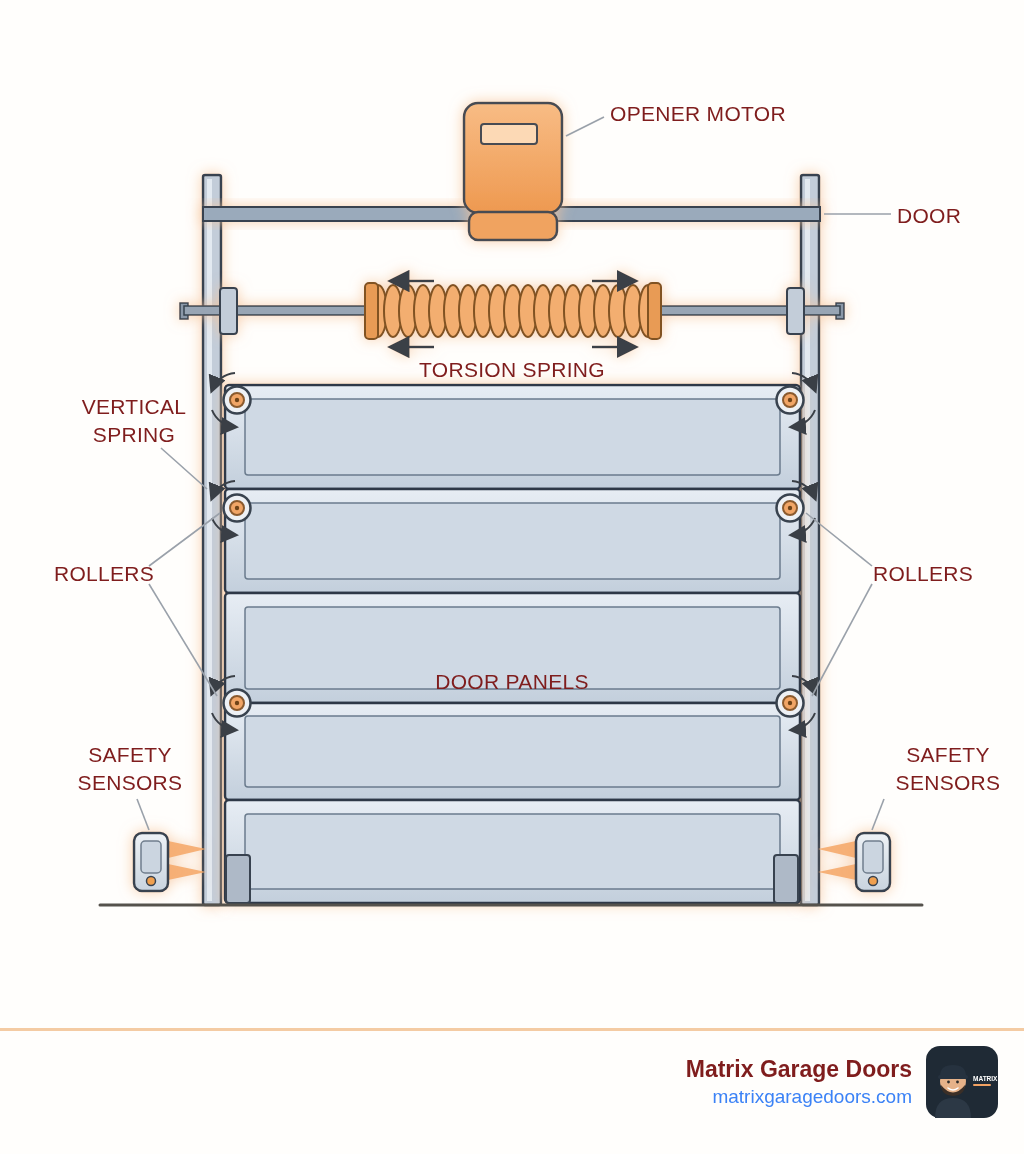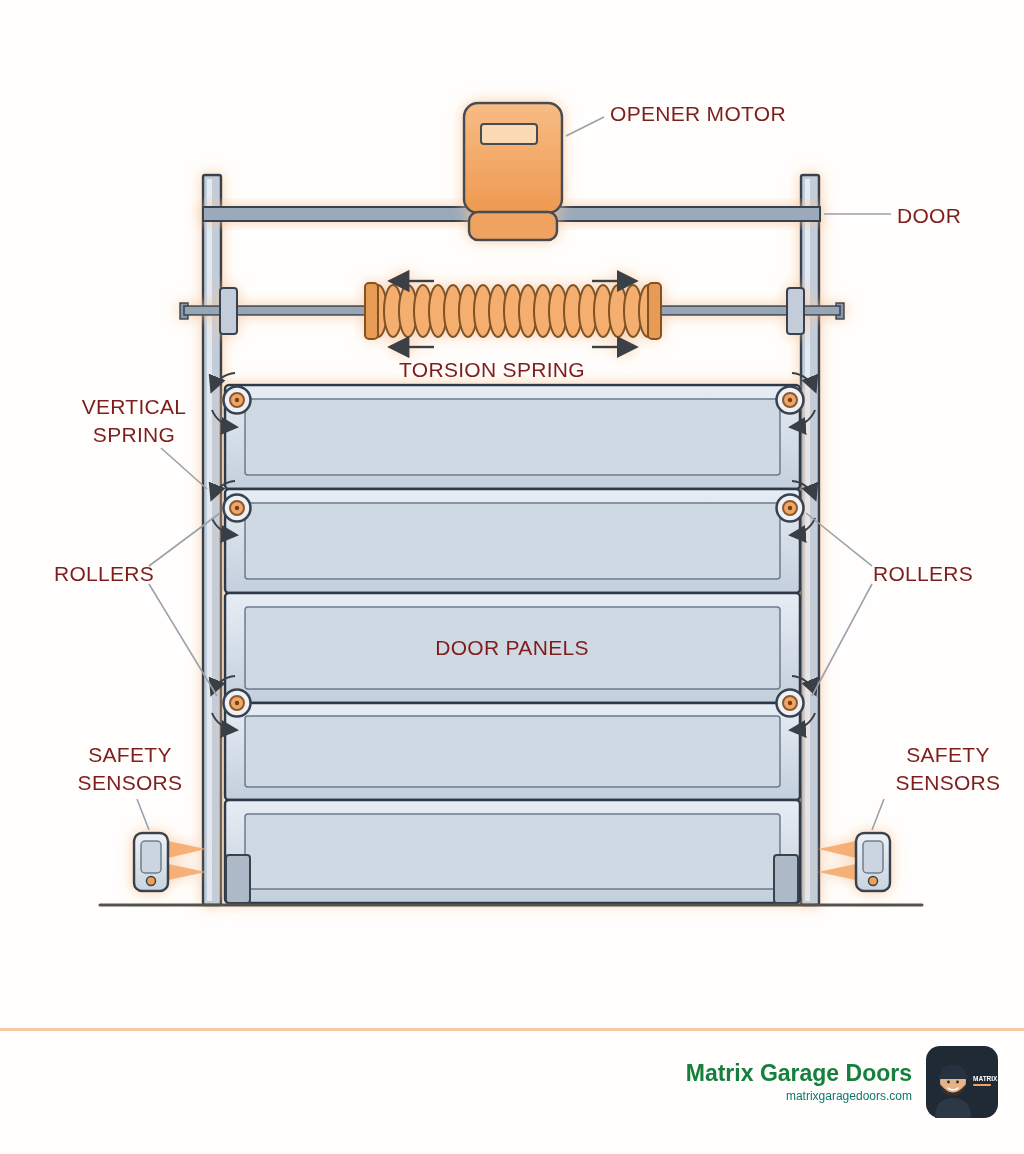--- a/index.html
+++ b/index.html
@@ -16,22 +16,22 @@
   .lbl.cx{transform:translateX(-50%);}
   .diagram-svg{position:absolute;left:0;top:0;}
   .footer-divider{
     position:absolute;left:0;top:1028px;width:1024px;height:3px;
     background:#f4cba3;
   }
   .footer{
     position:absolute;top:1046px;right:26px;display:flex;align-items:center;gap:14px;
   }
   .footer-text{text-align:right;}
-  .brand{font-size:23px;font-weight:700;color:#15803d;line-height:1.3;}
-  .website{font-size:12px;color:#0f766e;line-height:1.3;}
+  .brand{font-size:23px;font-weight:700;color:#7f1d1d;line-height:1.3;}
+  .website{font-size:19px;color:#3b82f6;line-height:1.3;}
   .logo{width:72px;height:72px;flex:0 0 auto;}
 </style>
 </head>
 <body>
 
 <div class="stage">
 
   <svg class="diagram-svg" width="1024" height="1030" viewBox="0 0 1024 1030">
     <defs>
       <filter id="softGlow" x="-60%" y="-60%" width="220%" height="220%">
@@ -170,32 +170,32 @@
       <line x1="872" y1="584" x2="812" y2="696"></line>
       <line x1="137" y1="799" x2="149" y2="830"></line>
       <line x1="884" y1="799" x2="872" y2="830"></line>
     </g>
   </svg>
 
   <div class="lbl" style="left:610px;top:100px;">OPENER MOTOR</div>
 
   <div class="lbl" style="left:897px;top:202px;">DOOR</div>
 
-  <div class="lbl cx" style="left:492px;top:356px;">TORSION SPRING</div>
+  <div class="lbl cx" style="left:512px;top:356px;">TORSION SPRING</div>
 
   <div class="lbl center" style="left:48px;top:393px;width:118px;">
     <span style="display:block">VERTICAL</span>
     <span style="display:block">SPRING</span>
   </div>
 
   <div class="lbl" style="left:54px;top:560px;">ROLLERS</div>
 
   <div class="lbl" style="left:873px;top:560px;">ROLLERS</div>
 
-  <div class="lbl cx" style="left:512px;top:634px;">DOOR PANELS</div>
+  <div class="lbl cx" style="left:512px;top:668px;">DOOR PANELS</div>
 
   <div class="lbl center" style="left:44px;top:741px;width:118px;">
     <span style="display:block">SAFETY</span>
     <span style="display:block">SENSORS</span>
   </div>
 
   <div class="lbl center" style="left:862px;top:741px;width:118px;">
     <span style="display:block">SAFETY</span>
     <span style="display:block">SENSORS</span>
   </div>

